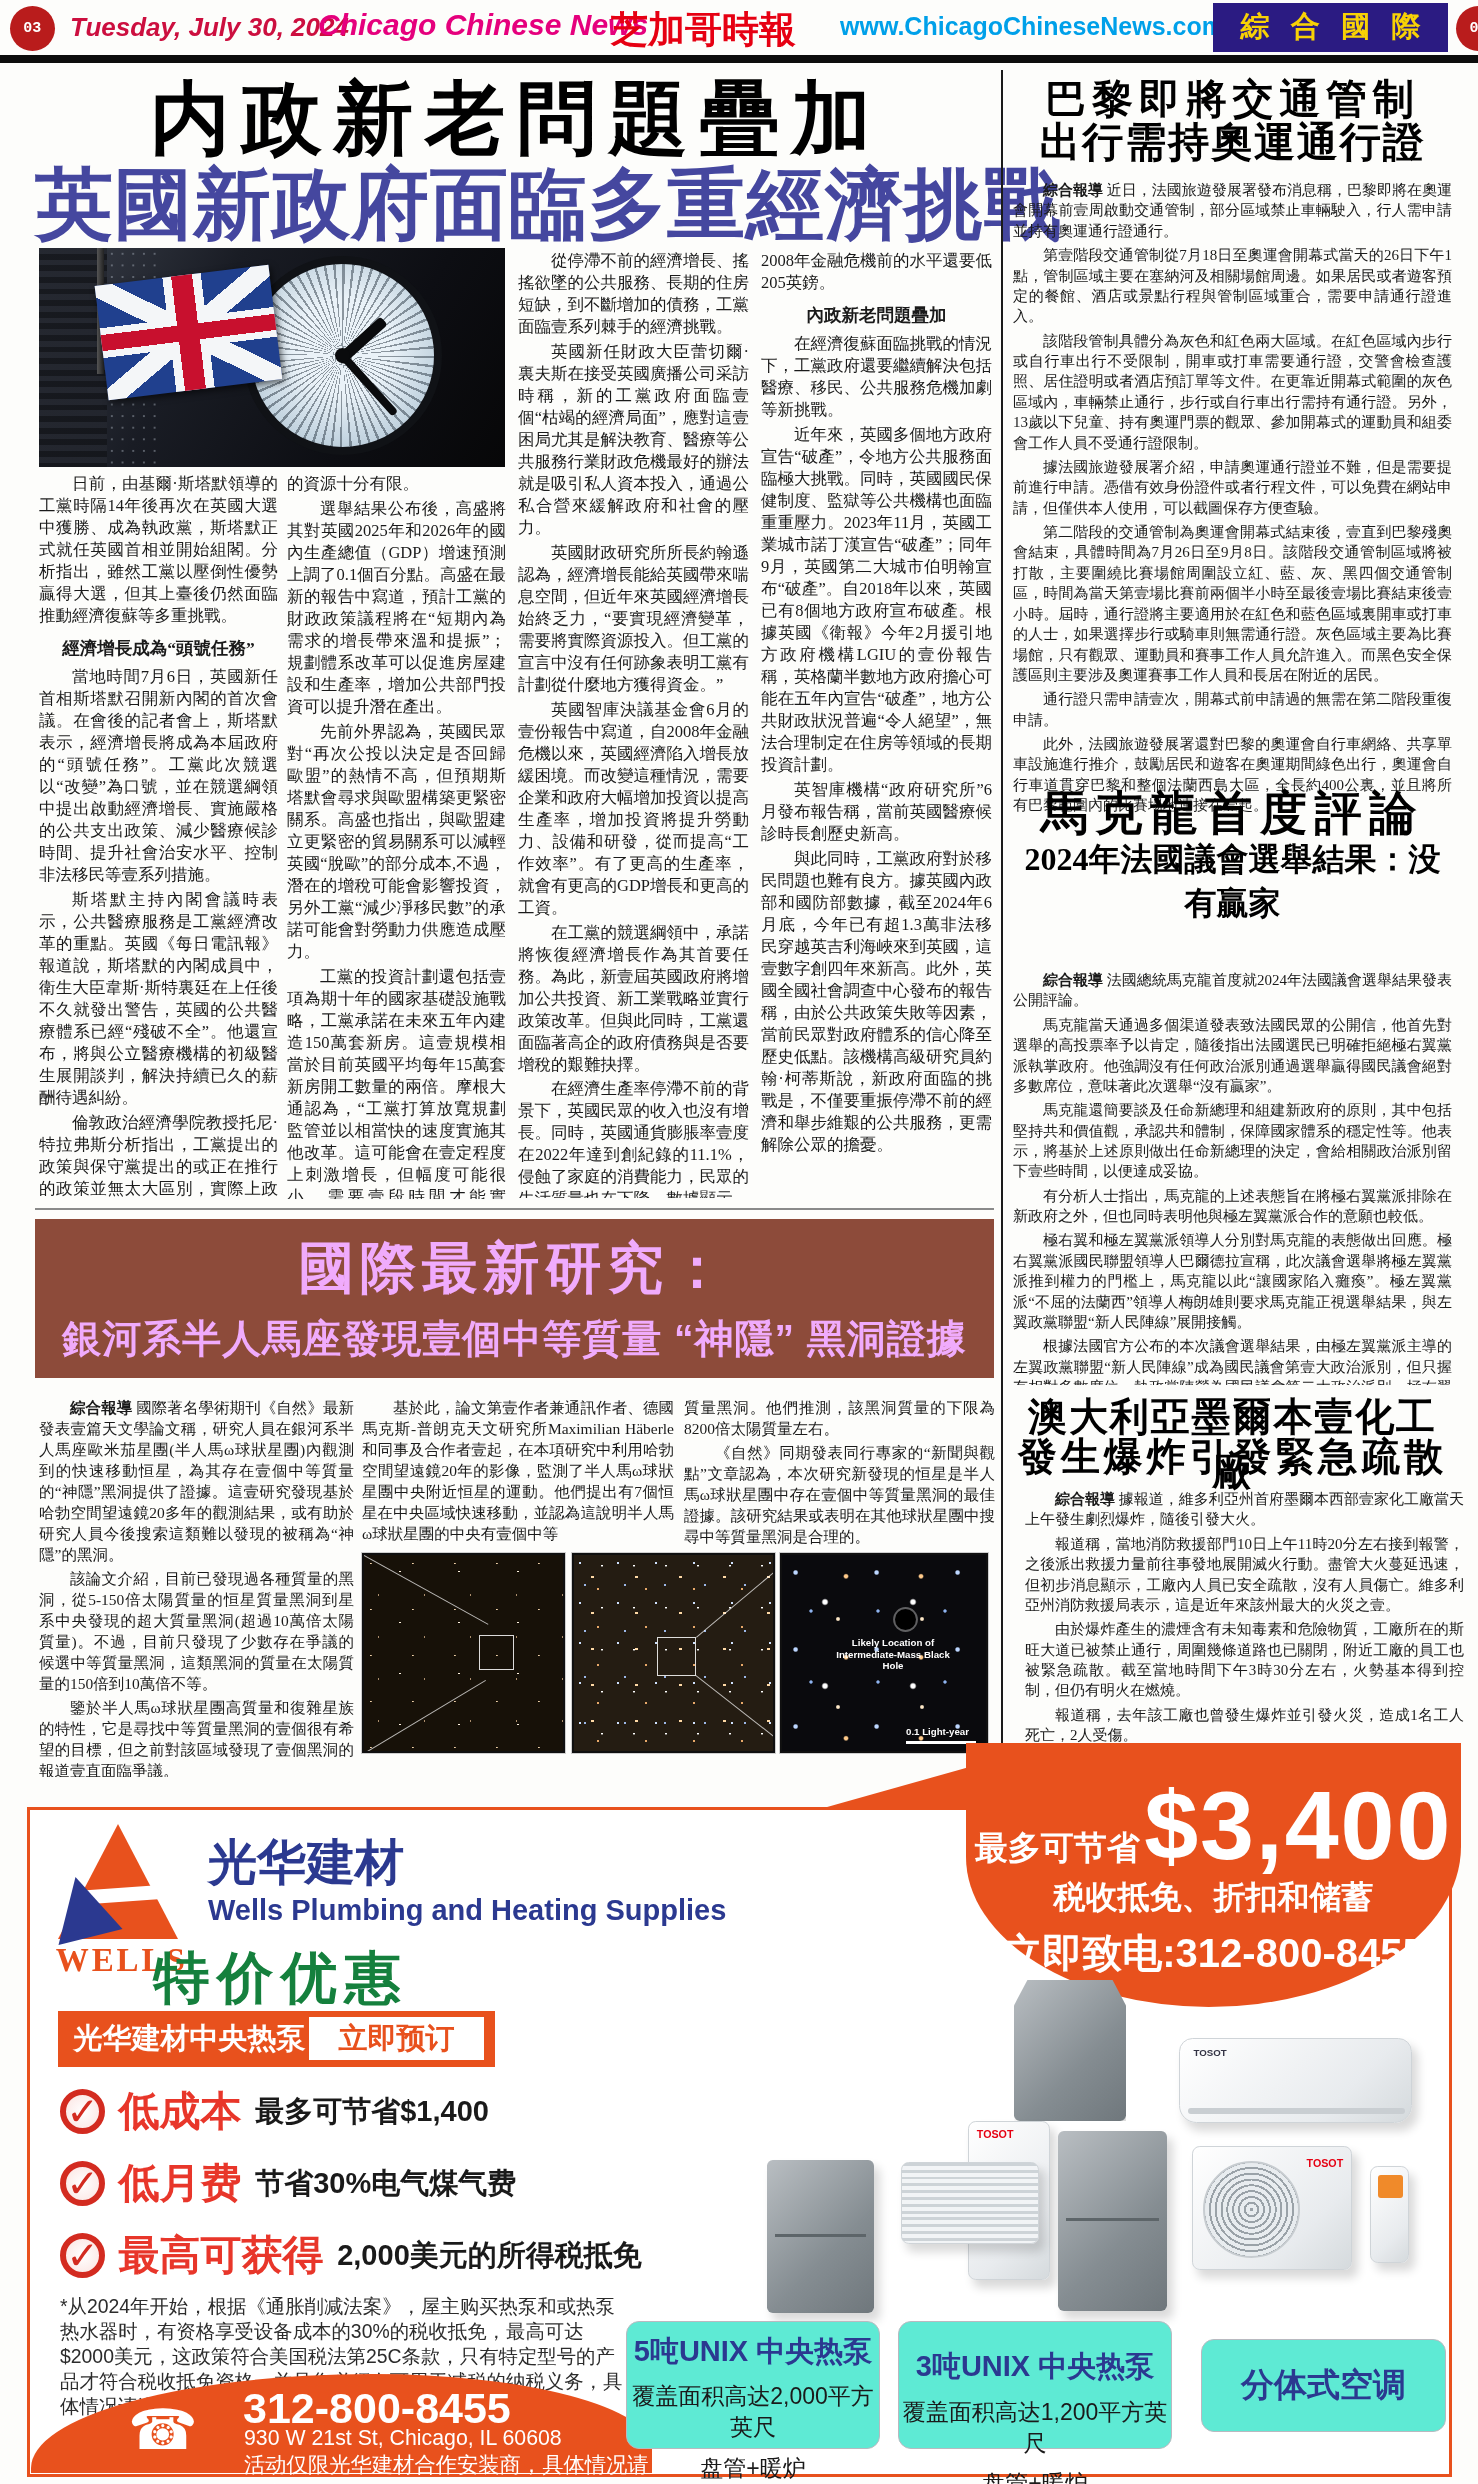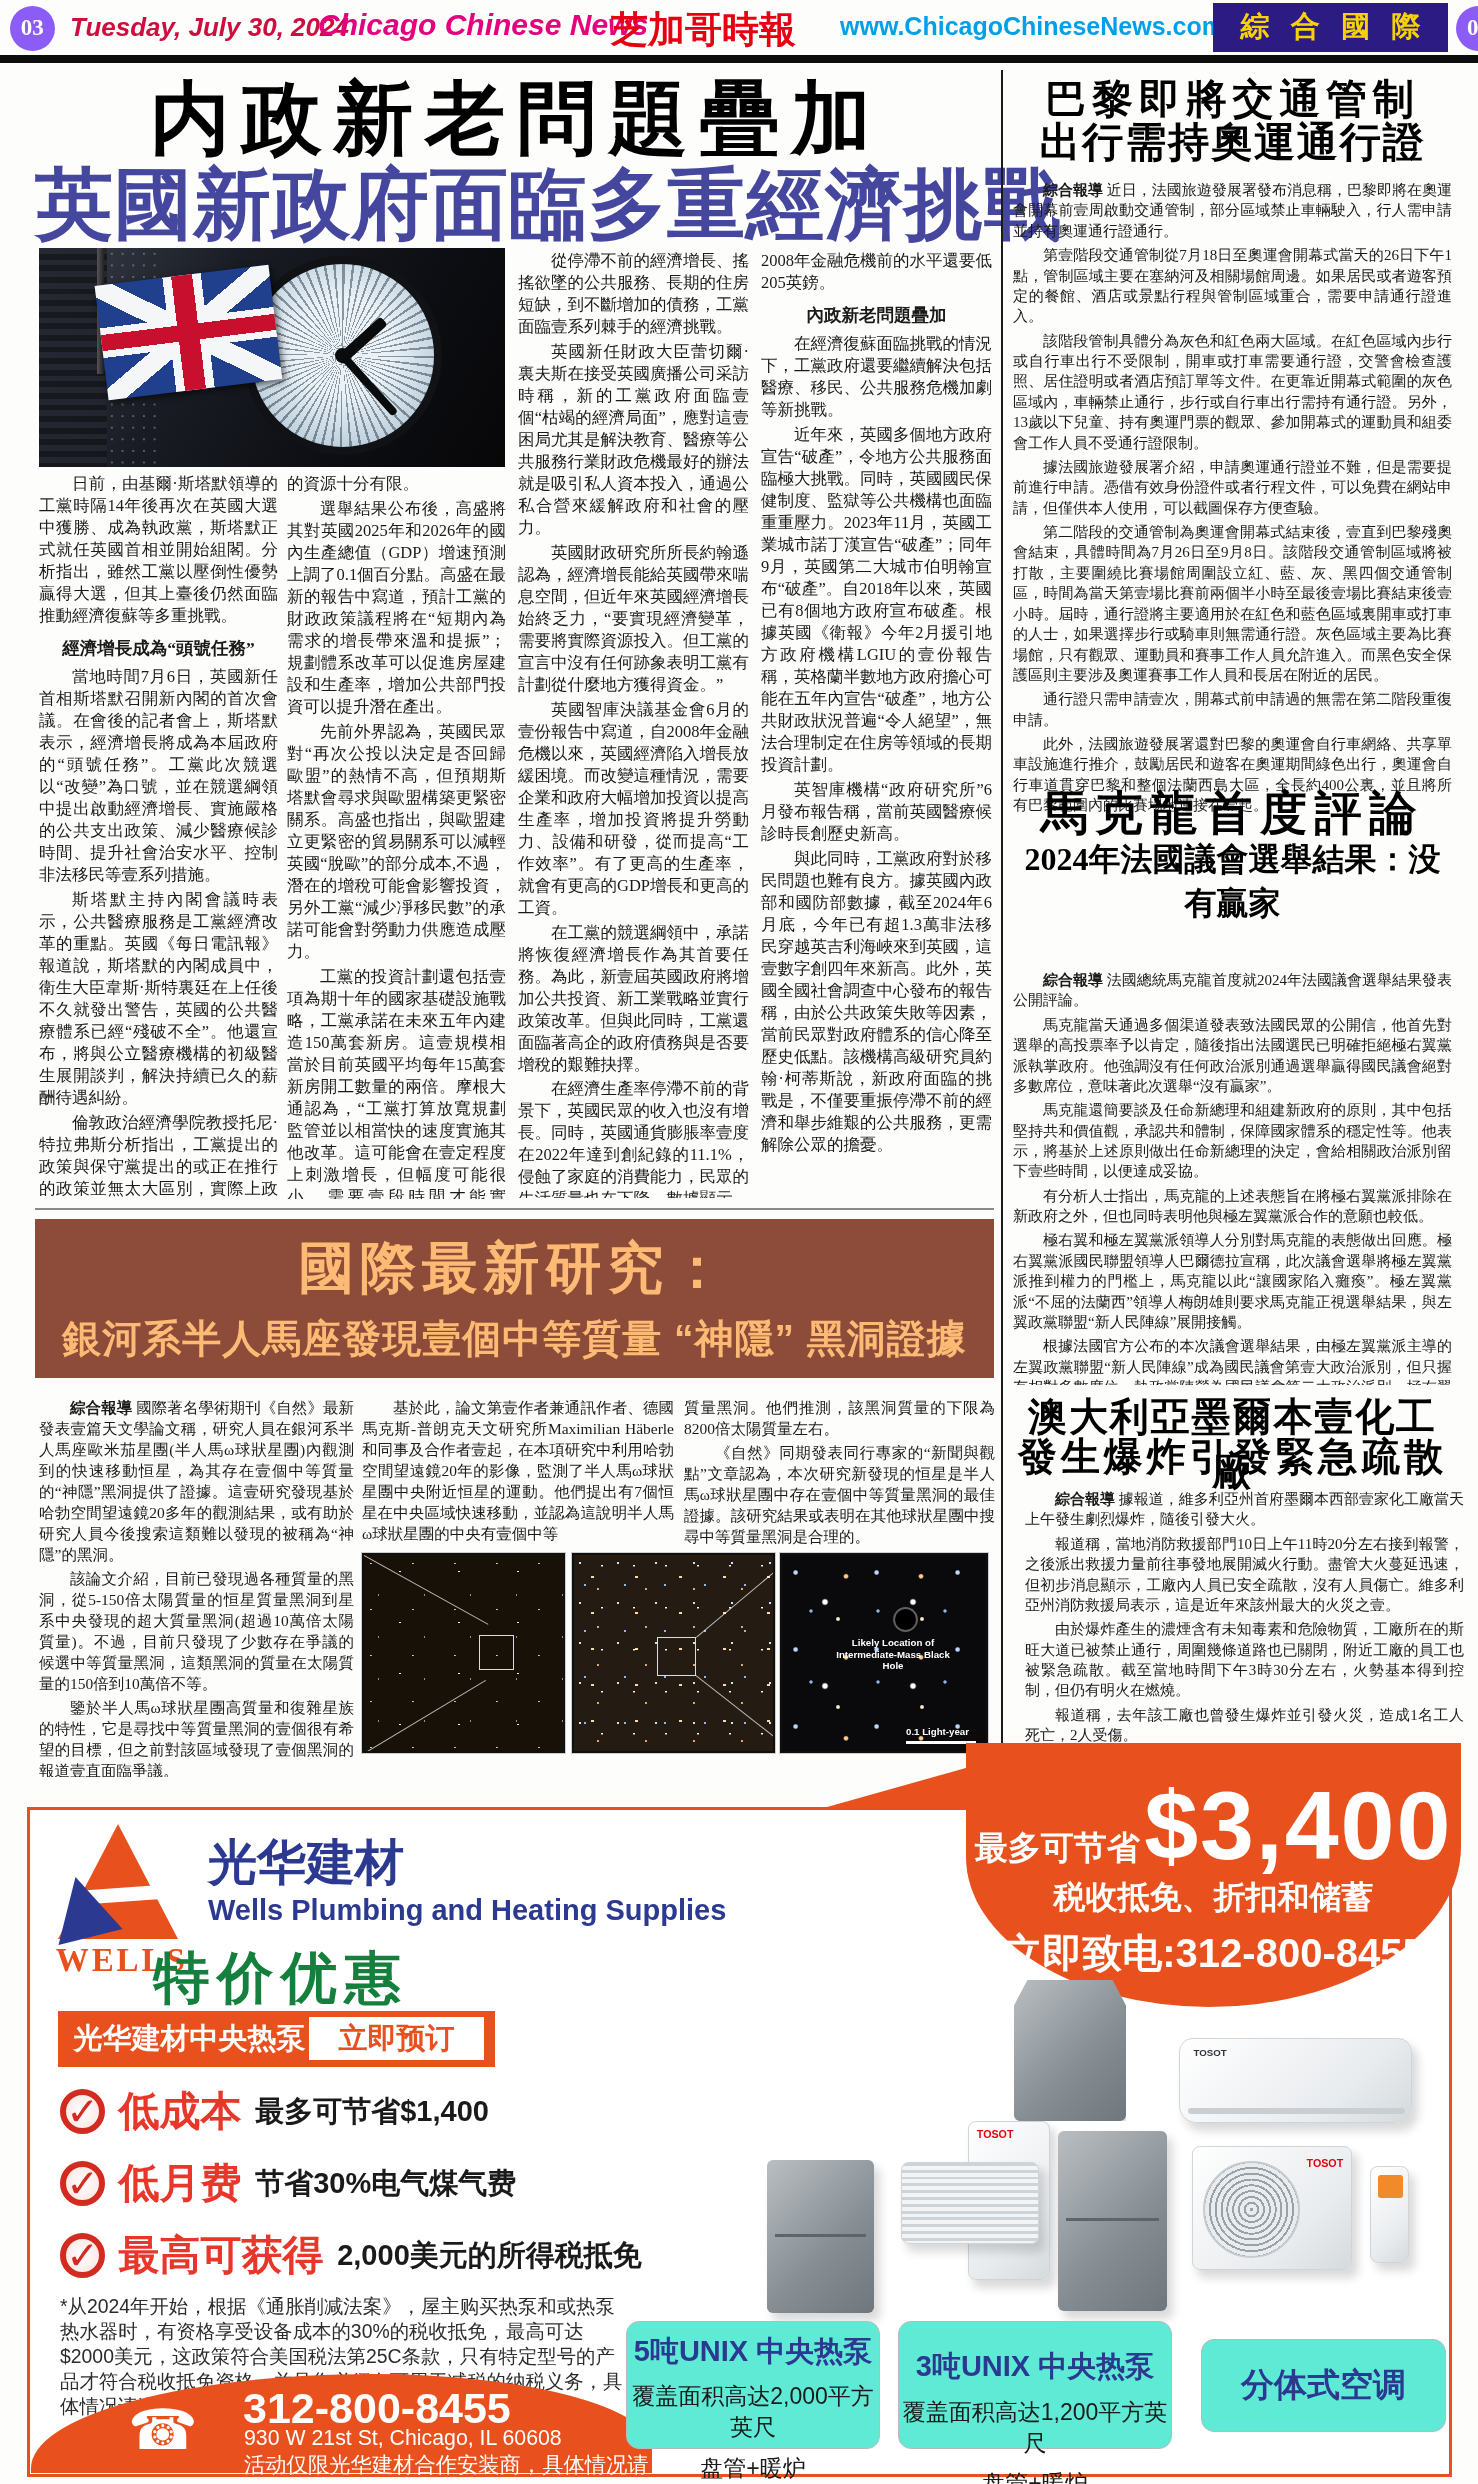--- a/index.html
+++ b/index.html
@@ -4,22 +4,22 @@
 <style>
   * { margin:0; padding:0; box-sizing:border-box; }
   html,body { background:#e8e8e8; }
   #page {
     position:relative; width:1479px; height:2484px; margin:0 auto;
     background:#fdfdfb; overflow:hidden;
     font-family:"Liberation Serif","DejaVu Serif",serif; color:#1a1a1a;
   }
   .abs { position:absolute; }
   
-  .pgcircle { width:45px; height:45px; border-radius:50%; background:#8b5cf6; color:#fff;
-    font-family:Liberation Serif, serif; font-weight:bold; font-size:23px;
+  .pgcircle { width:45px; height:45px; border-radius:50%; background:#b91c1c; color:#fff;
+    font-family:Liberation Mono, monospace; font-weight:bold; font-size:15px;
     display:flex; align-items:center; justify-content:center; }
   .hdr-date { font-family:"Liberation Sans",sans-serif; font-style:italic; font-weight:bold;
     font-size:26px; color:#cc0f3f; }
   .hdr-en { font-family:"Liberation Sans",sans-serif; font-style:italic; font-weight:bold;
     font-size:30px; color:#e5007d; }
   .hdr-zh { font-family:"Liberation Sans",sans-serif; font-weight:900; font-size:37px; color:#e60012; }
   .hdr-web { font-family:"Liberation Sans",sans-serif; font-weight:bold; font-size:25px; color:#00a0e9; }
   .hdr-section { background:#2b1b82; color:#f8d205; font-family:"Liberation Sans",sans-serif;
     font-weight:bold; font-size:29px; letter-spacing:21.3px; text-indent:21.3px;
     display:flex; align-items:center; justify-content:center; }
@@ -49,21 +49,21 @@
     background:
       linear-gradient(180deg,transparent 43%,#c8102e 43% 57%,transparent 57%),
       linear-gradient(90deg,transparent 44%,#c8102e 44% 56%,transparent 56%),
       linear-gradient(180deg,transparent 37%,#f4f6f8 37% 63%,transparent 63%),
       linear-gradient(90deg,transparent 39%,#f4f6f8 39% 61%,transparent 61%),
       linear-gradient(to top right,transparent 45%,#f4f6f8 45% 55%,transparent 55%),
       linear-gradient(to bottom right,transparent 45%,#f4f6f8 45% 55%,transparent 55%),
       #20408e; }
   .flagpole { background:linear-gradient(90deg,#555,#222); }
   
-  .banner { background:#8d4b3a; color:#fdba74; text-align:center;
+  .banner { background:#8d4b3a; color:#f0abfc; text-align:center;
     font-family:"Liberation Sans",sans-serif; font-weight:900; }
   
   .simg { border:2.9px solid #101010; outline:1px solid #cfcfcf; overflow:hidden; }
   .sf1 { background-color:#171108;
     background-image:
       radial-gradient(1.3px 1.3px at 6.8px 8.7px,#f0d2a8 55%,transparent 60%),
       radial-gradient(1px 1px at 22px 30px,#cbb08c 55%,transparent 60%),
       radial-gradient(1.5px 1.5px at 36px 16.5px,#fff3e0 55%,transparent 60%),
       radial-gradient(1px 1px at 14.6px 40px,#ad8f6d 55%,transparent 60%),
       radial-gradient(1px 1px at 29px 4.9px,#e8e4da 55%,transparent 60%);

